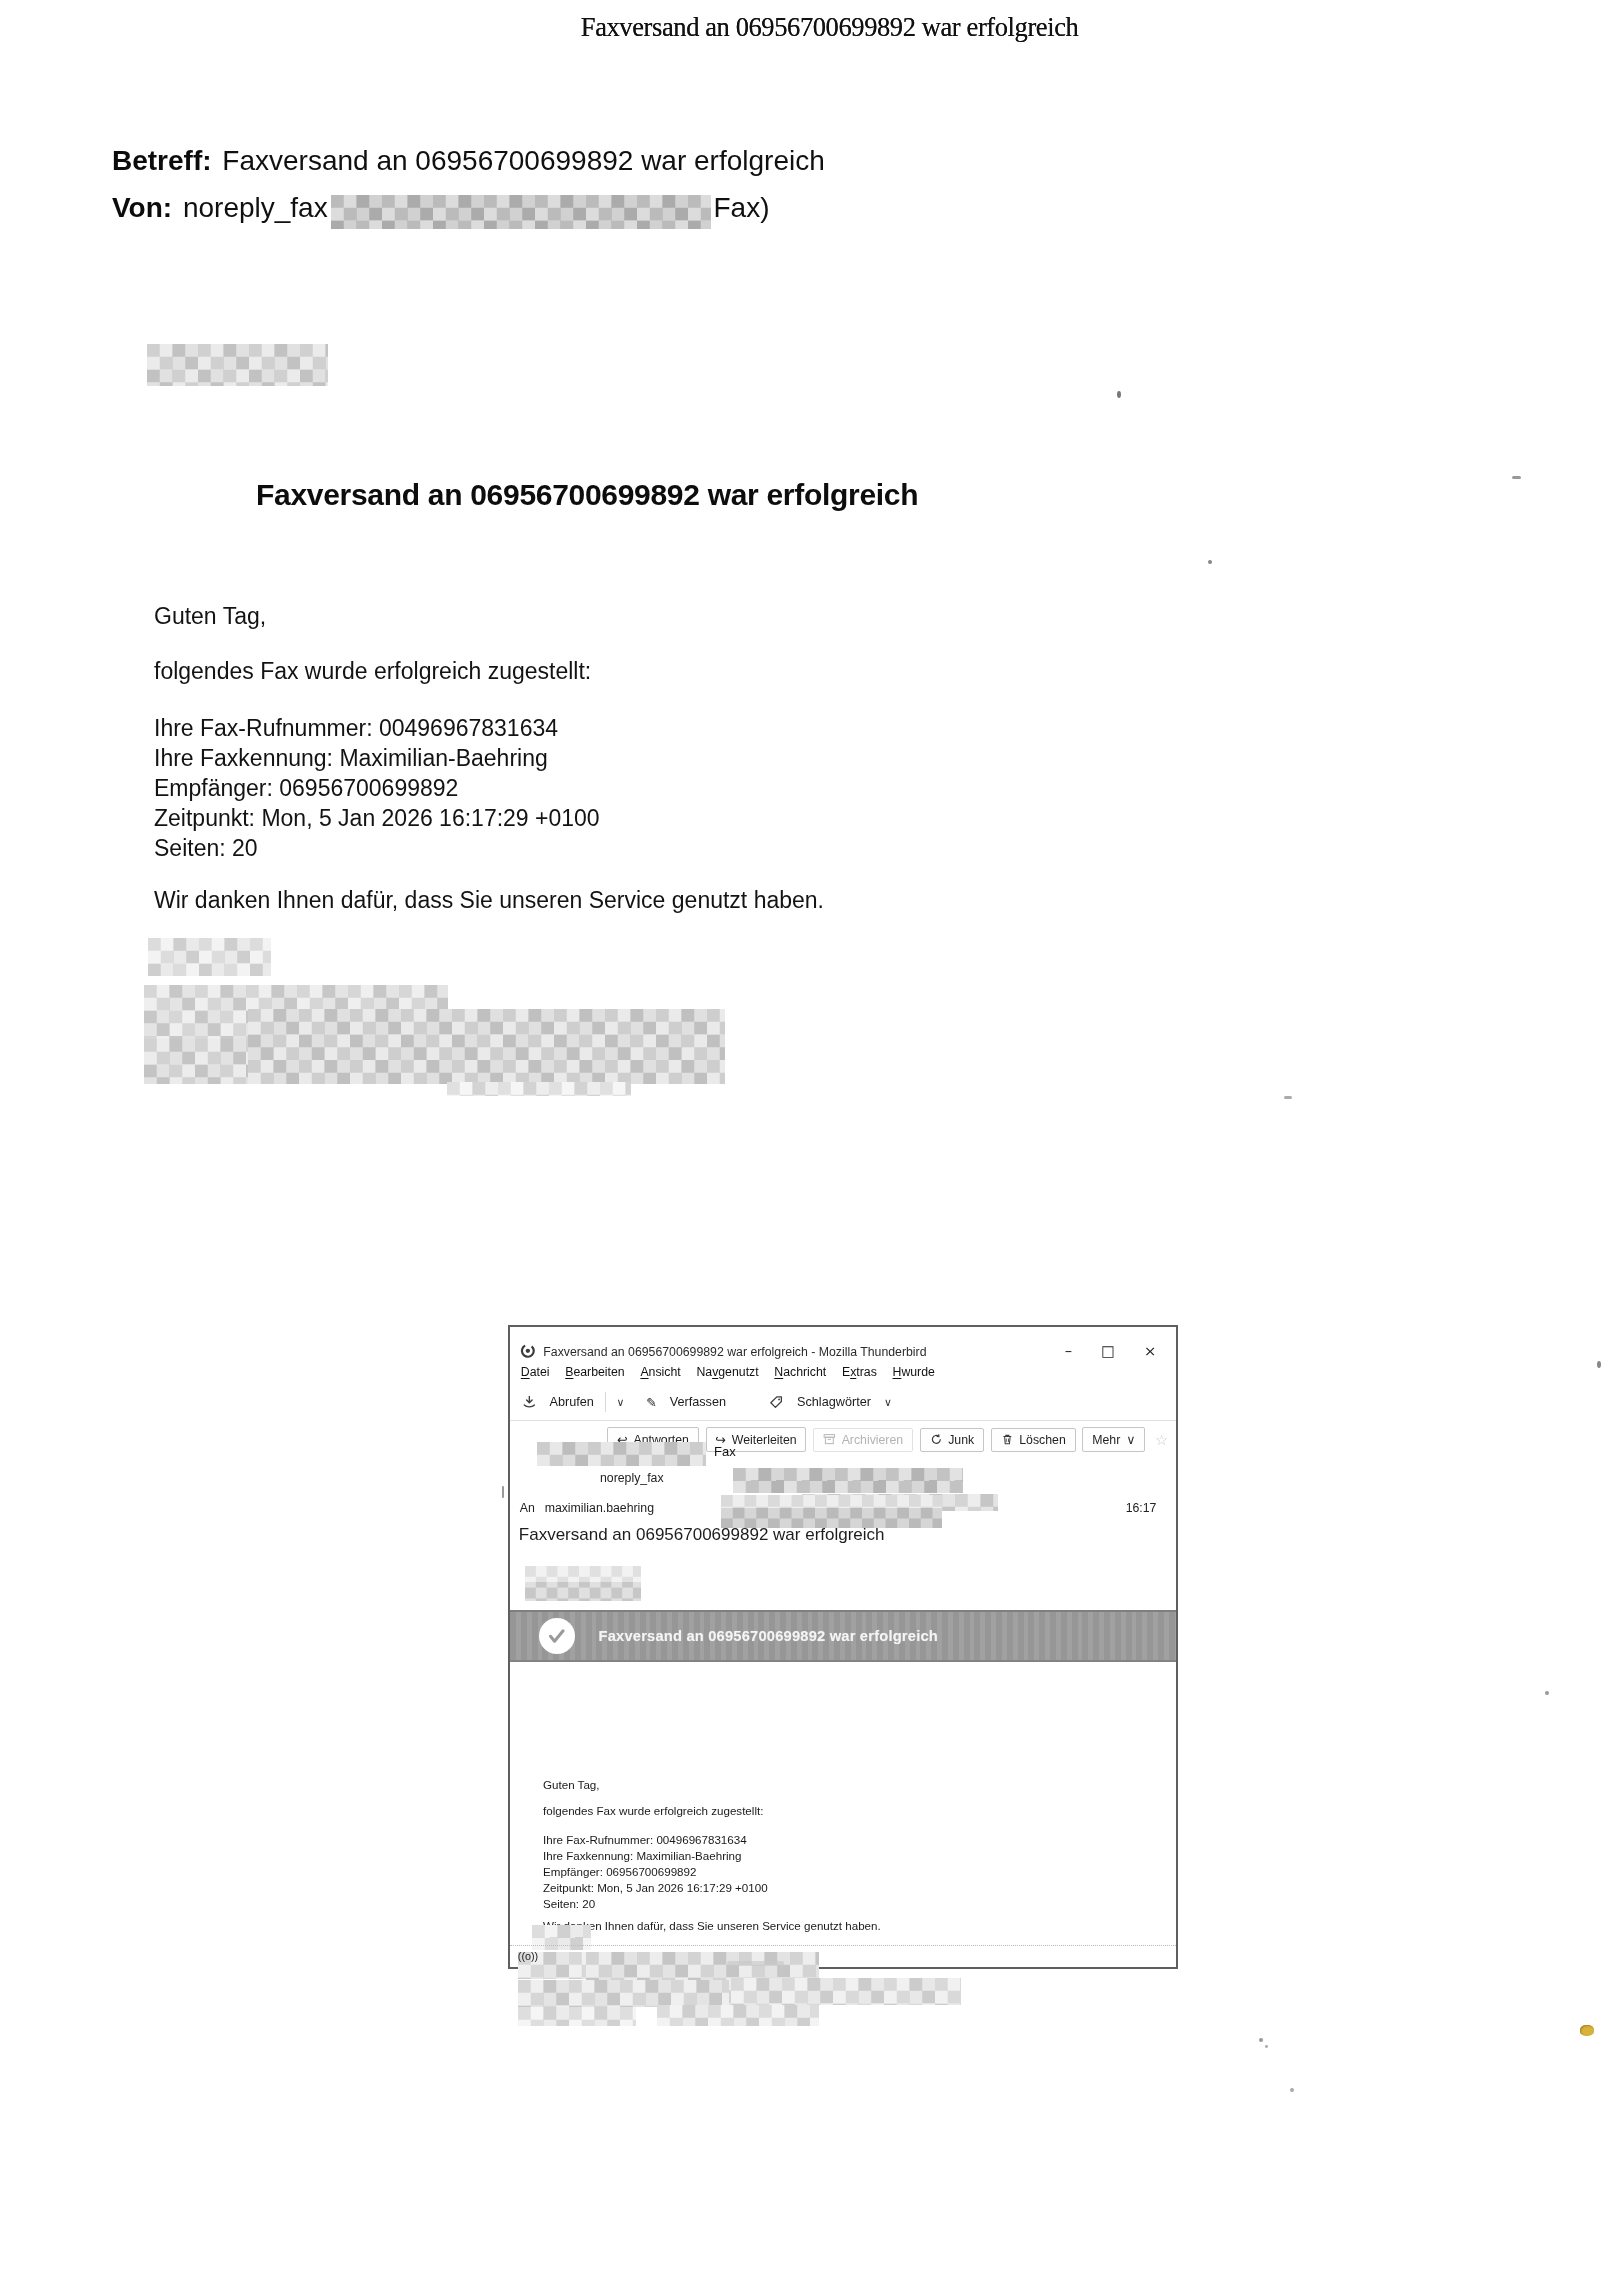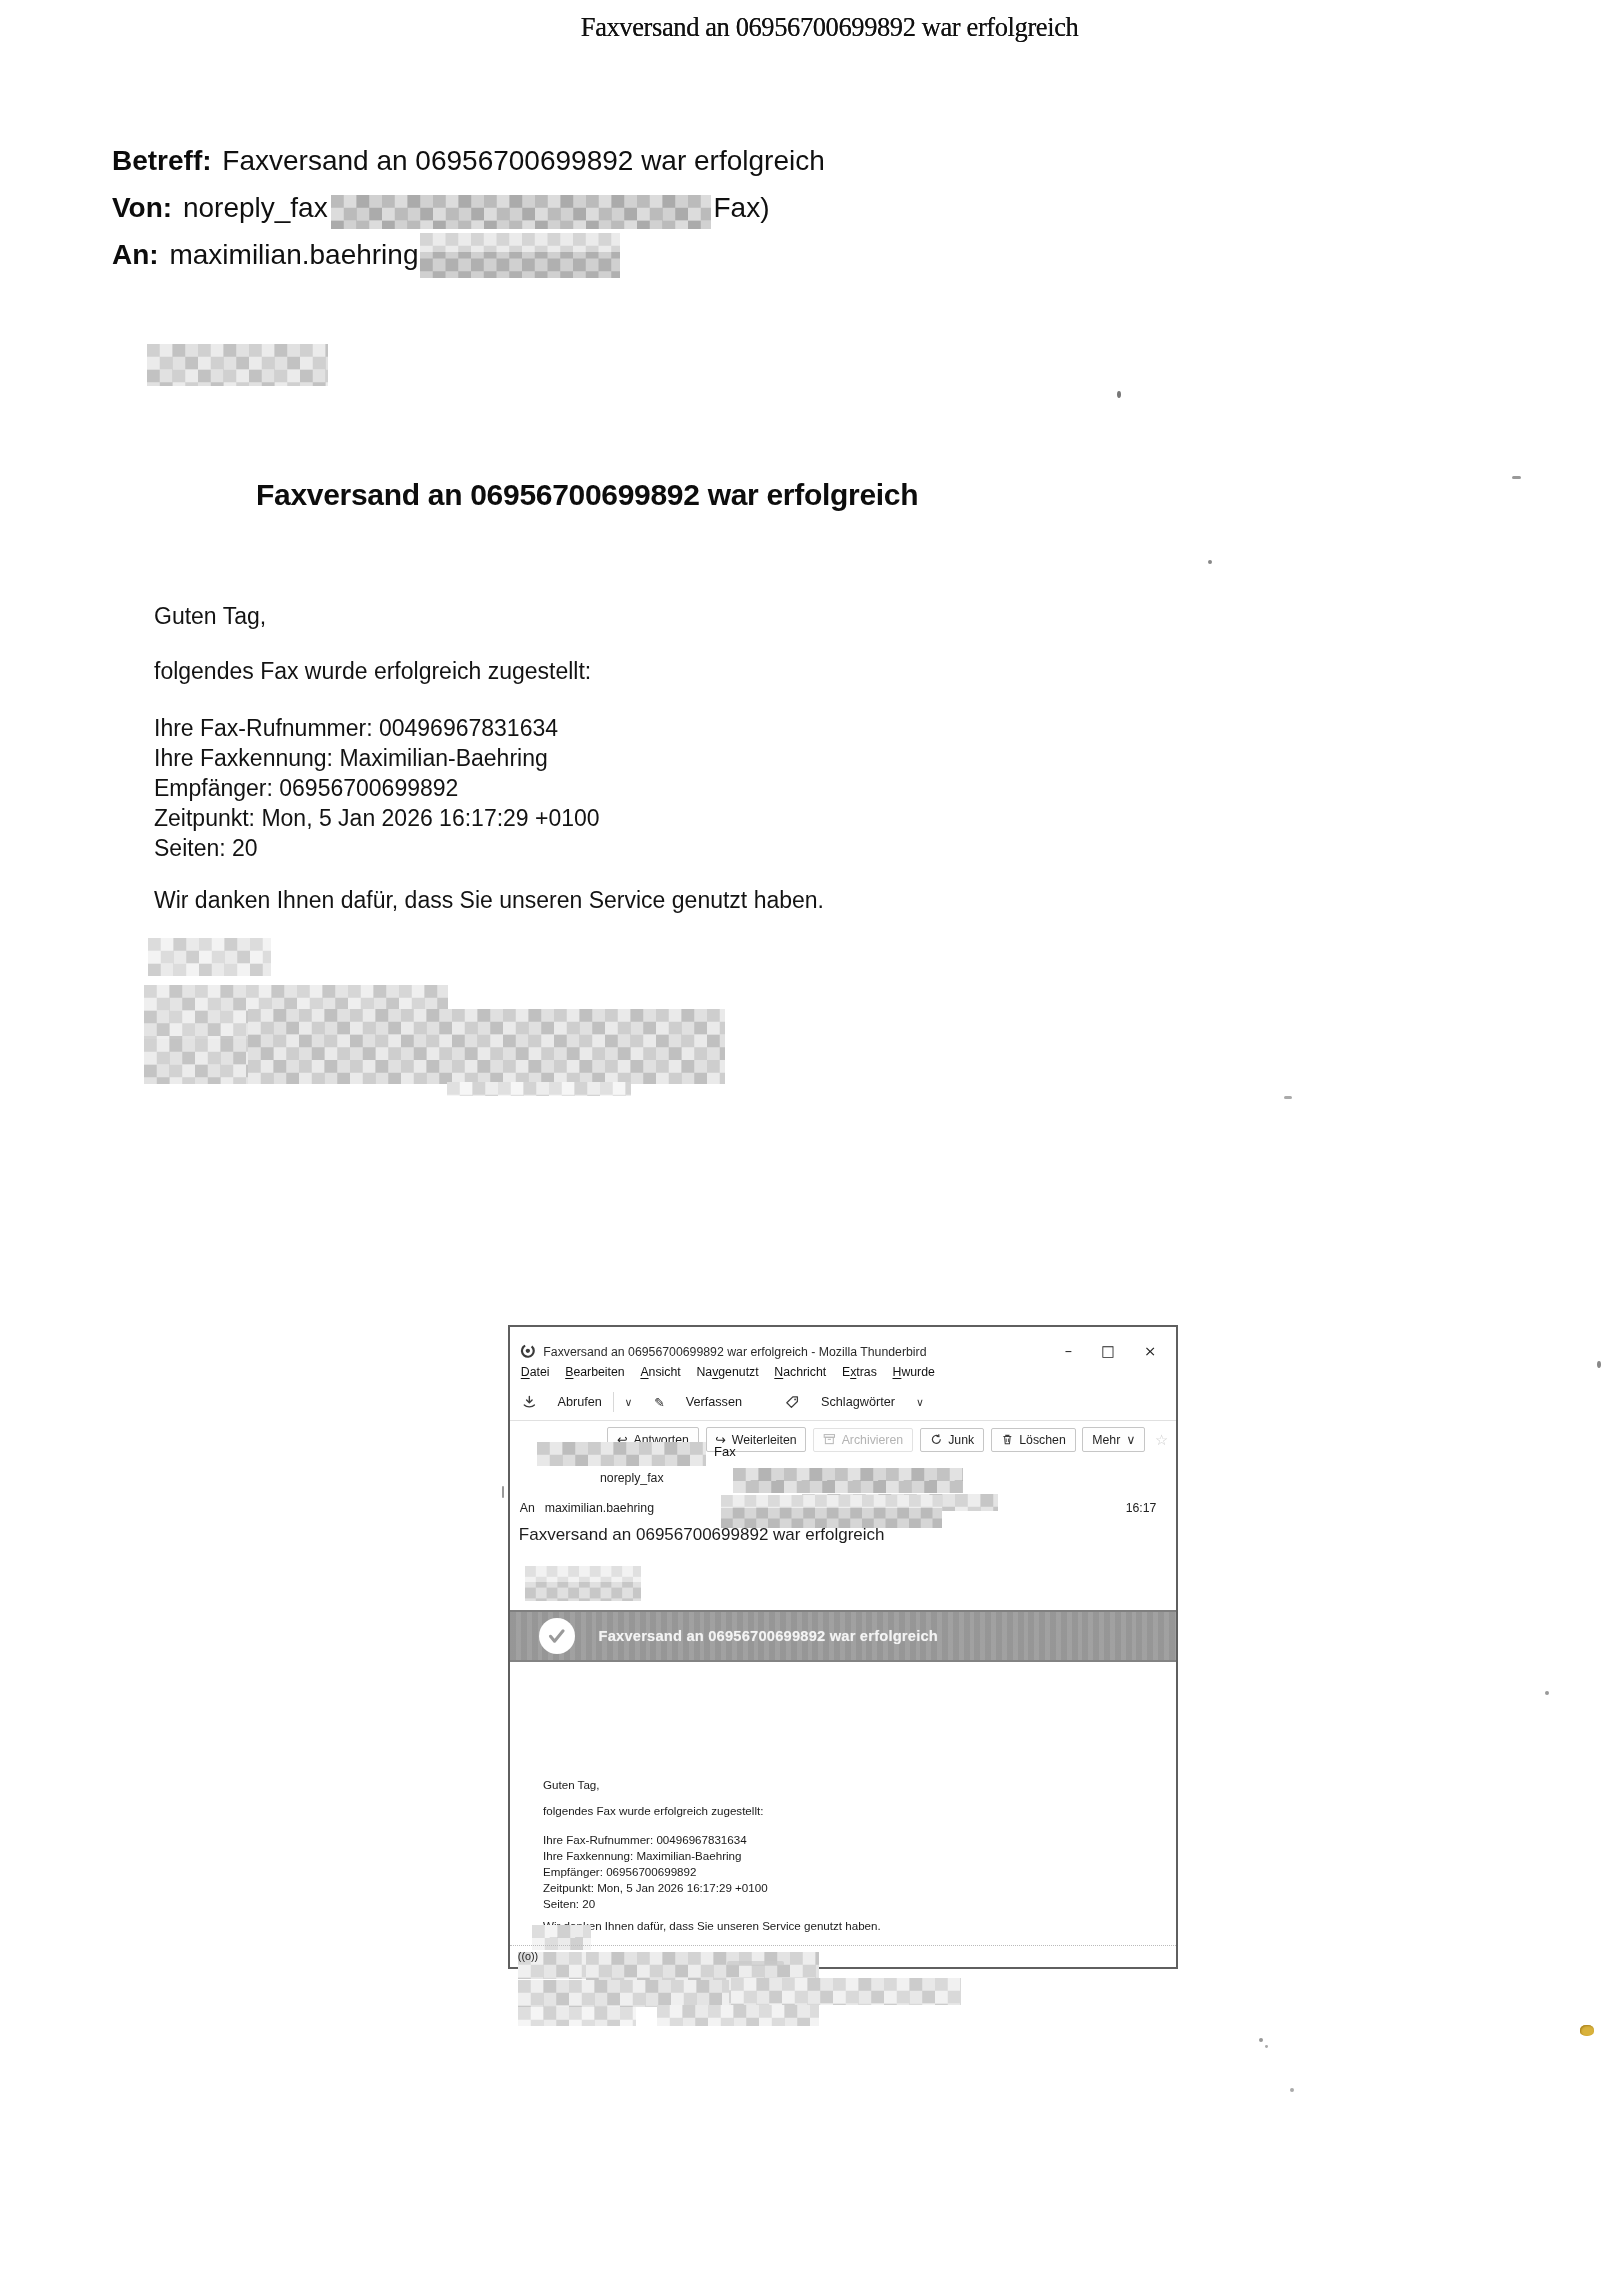--- a/index.html
+++ b/index.html
@@ -45,21 +45,21 @@
   .tb-titlebar{height:32px;display:flex;align-items:flex-end;padding:0 9.8px;font-size:12.3px;color:#2b2b2b;}
   .tb-title{margin-left:7.8px;white-space:nowrap;}
   .tb-controls{margin-left:auto;display:flex;align-items:center;gap:29px;padding-right:9.8px;
                font-family:"DejaVu Sans",sans-serif;font-size:14.7px;color:#222;}
   .tb-menubar{display:flex;align-items:center;gap:15.7px;padding:0 10.8px;height:25.5px;font-size:12.3px;color:#111;}
   .menu-item{white-space:nowrap;}
   .ul{text-decoration:underline;text-underline-offset:2px;}
 
   .tb-toolbar{display:flex;align-items:center;height:36px;padding:0 11.8px;font-size:12.7px;color:#1c1c1c;
               border-bottom:1px solid #e0e0e0;}
-  .tbtn{display:flex;align-items:center;gap:21px;white-space:nowrap;}
+  .tbtn{display:flex;align-items:center;gap:13px;white-space:nowrap;}
   .vsep{width:1px;height:20.6px;background:#d8d8d8;margin:0 10.8px;}
   .gap22{width:21.6px;}
   .uni{font-family:"DejaVu Sans",sans-serif;}
   .chev{font-size:10.8px;color:#333;}
 
   .tb-body{position:relative;height:546px;}
 
   .action-row{position:absolute;top:6.9px;right:7.8px;display:flex;align-items:center;gap:6.9px;font-size:12.3px;}
   .abtn{display:flex;align-items:center;gap:5.9px;border:1px solid #c6c6c6;border-radius:2px;
         background:#fefefe;padding:3.9px 8.8px;color:#1f1f1f;white-space:nowrap;}
@@ -101,25 +101,20 @@
   <div class="hdr">
     <div class="hdr-line">
       <b>Betreff:</b>
       <span>Faxversand an 06956700699892 war erfolgreich</span>
     </div>
     <div class="hdr-line">
       <b>Von:</b>
       <span>noreply_fax</span>
       <span class="px rx rx-von"></span>
       <span>Fax)</span>
-    </div>
-    <div class="hdr-line">
-      <b>An:</b>
-      <span>maximilian.baehring</span>
-      <span class="px rx rx-an"></span>
     </div>
   </div>
 
   <div class="px pxa" style="left:147px;top:344px;width:181px;height:42px;background-color:#dcdcdc;"></div>
 
   <div class="main-heading">Faxversand an 06956700699892 war erfolgreich</div>
   <div class="p" style="top:603px;">Guten Tag,</div>
   <div class="p" style="top:658px;">folgendes Fax wurde erfolgreich zugestellt:</div>
   <div class="p details" style="top:713px;">
     <div class="dl">Ihre Fax-Rufnummer: 00496967831634</div>

